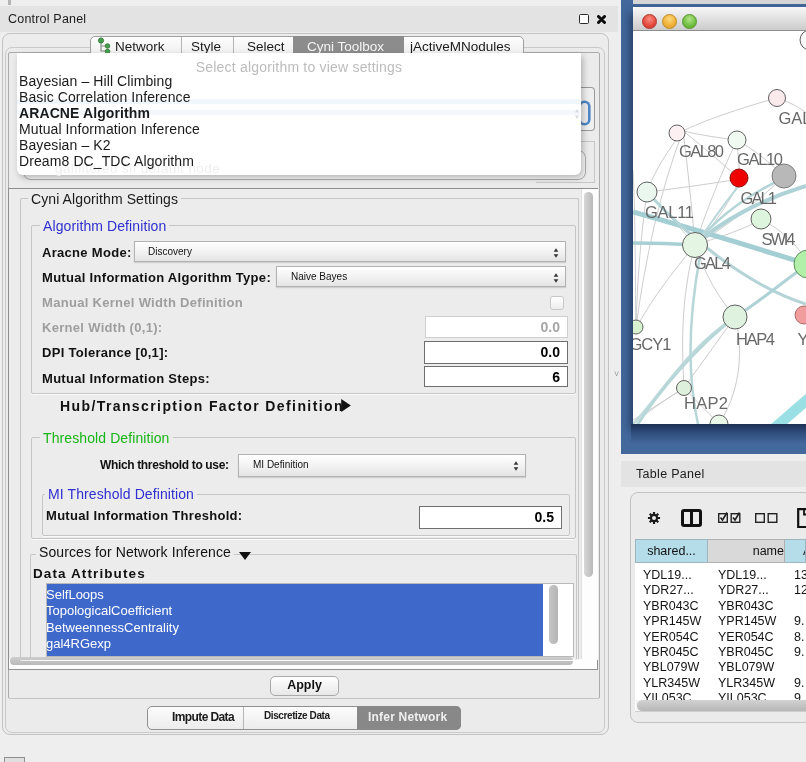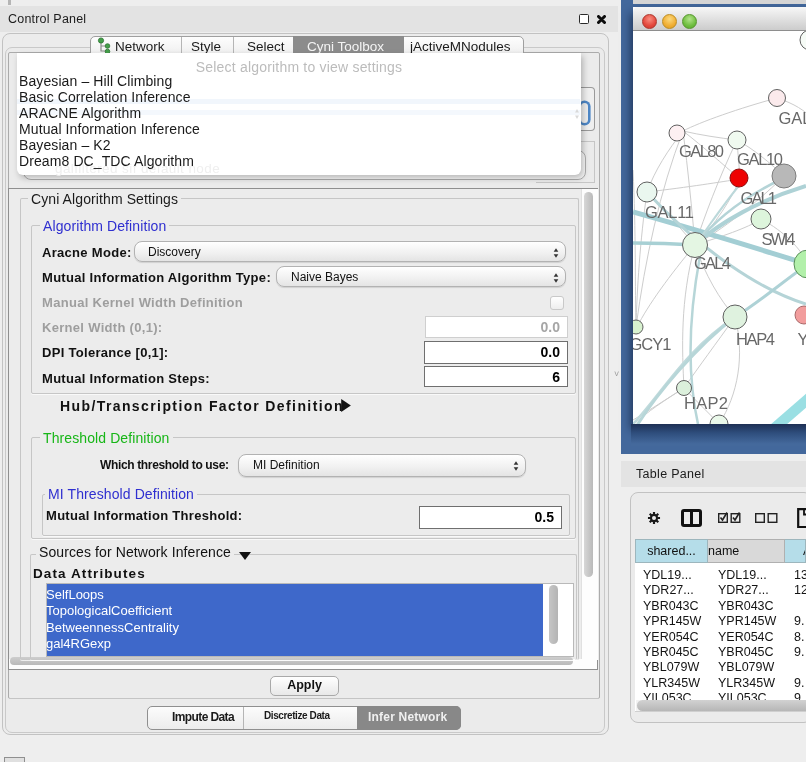--- a/index.html
+++ b/index.html
@@ -1,25 +1,25 @@
 <!DOCTYPE html>
 <html><head>
 <meta charset="utf-8">
 <style>
   html,body{margin:0;padding:0;}
   body{width:806px;height:762px;overflow:hidden;background:#eeeeee;
        font-family:"Liberation Sans",sans-serif;position:relative;}
   .abs{position:absolute;}
-  .b{font-weight:normal;}
+  .b{font-weight:bold;}
   .lbl{font-size:13px;font-weight:bold;color:#111;letter-spacing:0.3px;}
   .dis{color:#9e9e9e;}
   .fld{background:#fff;border:1px solid #6f6f6f;font-size:14px;font-weight:600;
        color:#000;text-align:right;padding-right:7px;line-height:21px;}
   .combo{background:linear-gradient(#ffffff,#f0f0f0 60%,#e4e4e4);border:1px solid #b2b2b2;
-         border-radius:8px;font-size:12px;color:#111;line-height:20px;
+         border-radius:0;font-size:10px;color:#111;line-height:20px;
          box-shadow:0 1px 1px rgba(0,0,0,0.12);}
   .arrows{position:absolute;right:6px;top:3.5px;width:6px;height:14px;}
   .gtitle{font-size:14px;background:#ececec;padding:0 3px;line-height:14px;letter-spacing:0.1px;}
   .grp{border:1px solid #c6c6c6;border-radius:2px;box-shadow:inset 0 0 0 0 #fff,0 1px 0 rgba(255,255,255,0.7);}
 </style>
 </head>
 <body>
 
 <div class="abs" style="left:8px;top:0;width:3px;height:5px;background:#b5b5b5;"></div>
 
@@ -302,21 +302,21 @@
 
 <svg class="abs" style="left:797px;top:508px;" width="11" height="20" viewBox="0 0 11 20">
   <path d="M1.2 1.2 L12 1.2 L12 19 L1.2 19 Z" fill="none" stroke="#111" stroke-width="2.2"></path>
   <path d="M7 1.2 L7 6.5 L12 6.5" fill="none" stroke="#111" stroke-width="1.8"></path>
 </svg>
 
 <div class="abs" style="left:635px;top:539px;width:171px;height:172px;background:#fff;"></div>
 <div class="abs" style="left:635px;top:539px;width:73px;height:24px;background:#b5dde9;border:1px solid #9db6bd;
      box-sizing:border-box;text-align:center;font-size:12.5px;color:#111;line-height:23px;">shared...</div>
 <div class="abs" style="left:708px;top:539px;width:77px;height:24px;background:#d9d9d9;border:1px solid #b0b0b0;border-left:none;
-     box-sizing:border-box;text-align:left;font-size:12.5px;color:#111;line-height:23px;">name</div>
+     box-sizing:border-box;text-align:right;font-size:12.5px;color:#111;line-height:23px;">name</div>
 <div class="abs" style="left:785px;top:539px;width:21px;height:24px;background:#b5dde9;border:1px solid #9db6bd;border-left:none;
      box-sizing:border-box;font-size:12.5px;color:#111;line-height:23px;padding-left:18px;overflow:hidden;">A</div>
 
 <div class="abs" style="left:643px;top:568px;font-size:12.5px;color:#141414;line-height:15.4px;">
 YDL19...<br>YDR27...<br>YBR043C<br>YPR145W<br>YER054C<br>YBR045C<br>YBL079W<br>YLR345W<br>YIL053C</div>
 <div class="abs" style="left:718px;top:568px;font-size:12.5px;color:#141414;line-height:15.4px;">
 YDL19...<br>YDR27...<br>YBR043C<br>YPR145W<br>YER054C<br>YBR045C<br>YBL079W<br>YLR345W<br>YIL053C</div>
 <div class="abs" style="left:794px;top:568px;font-size:12.5px;color:#141414;line-height:15.4px;">
 13<br>12<br><br>9.<br>8.<br>9.<br><br>9.<br>9.</div>
 

